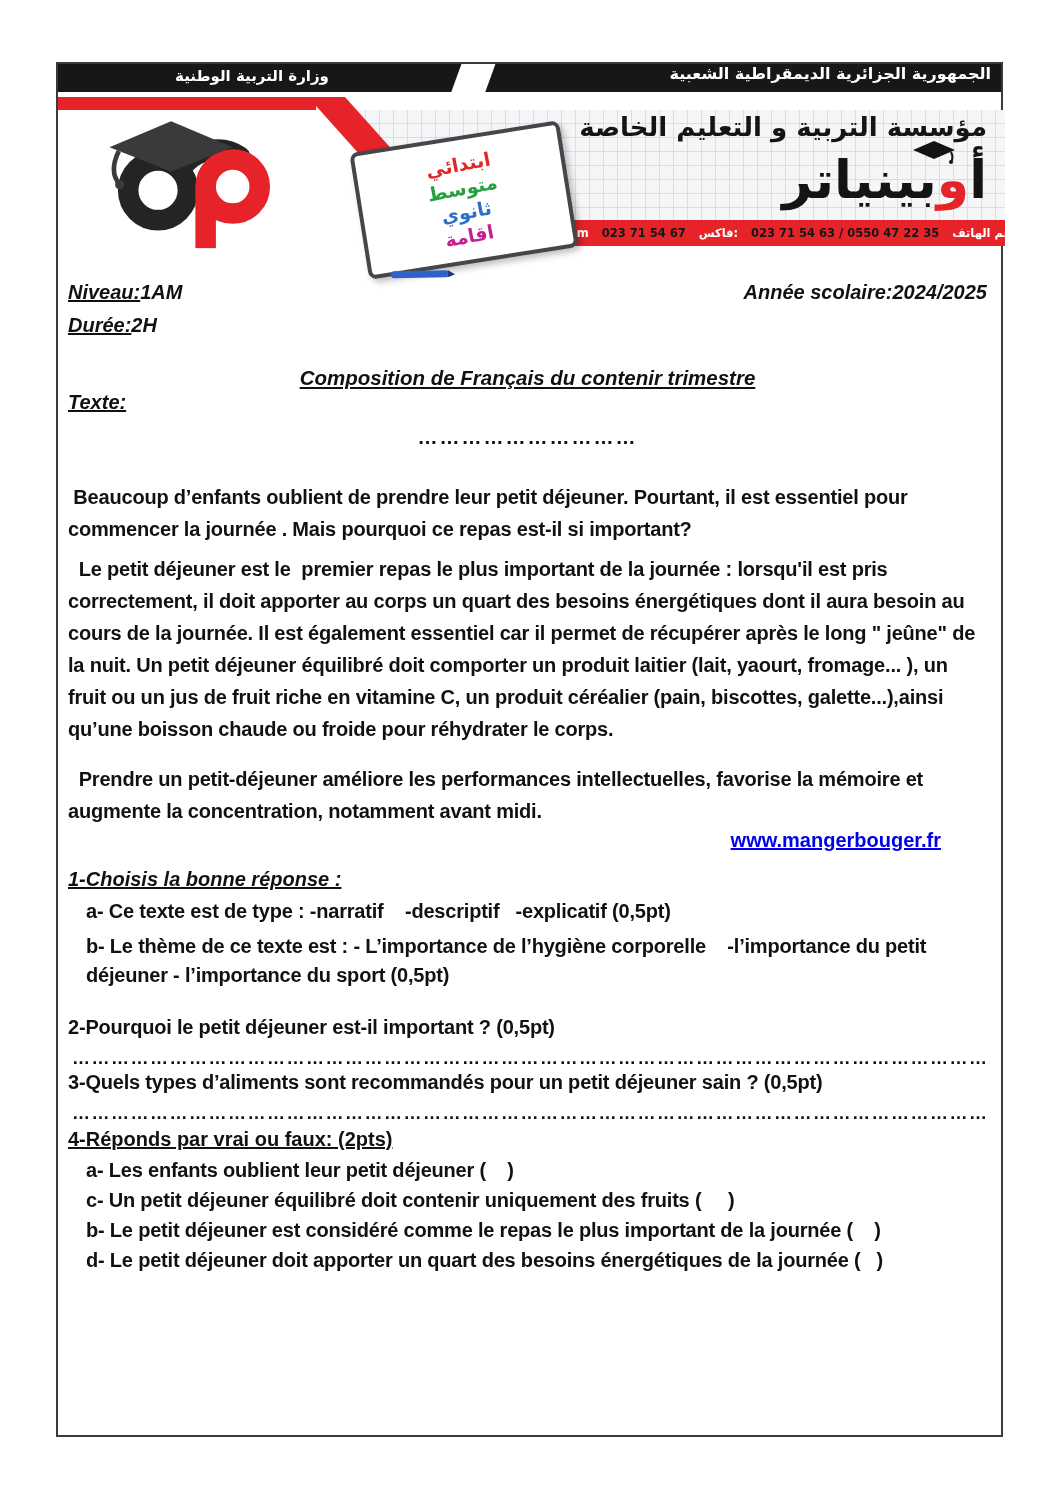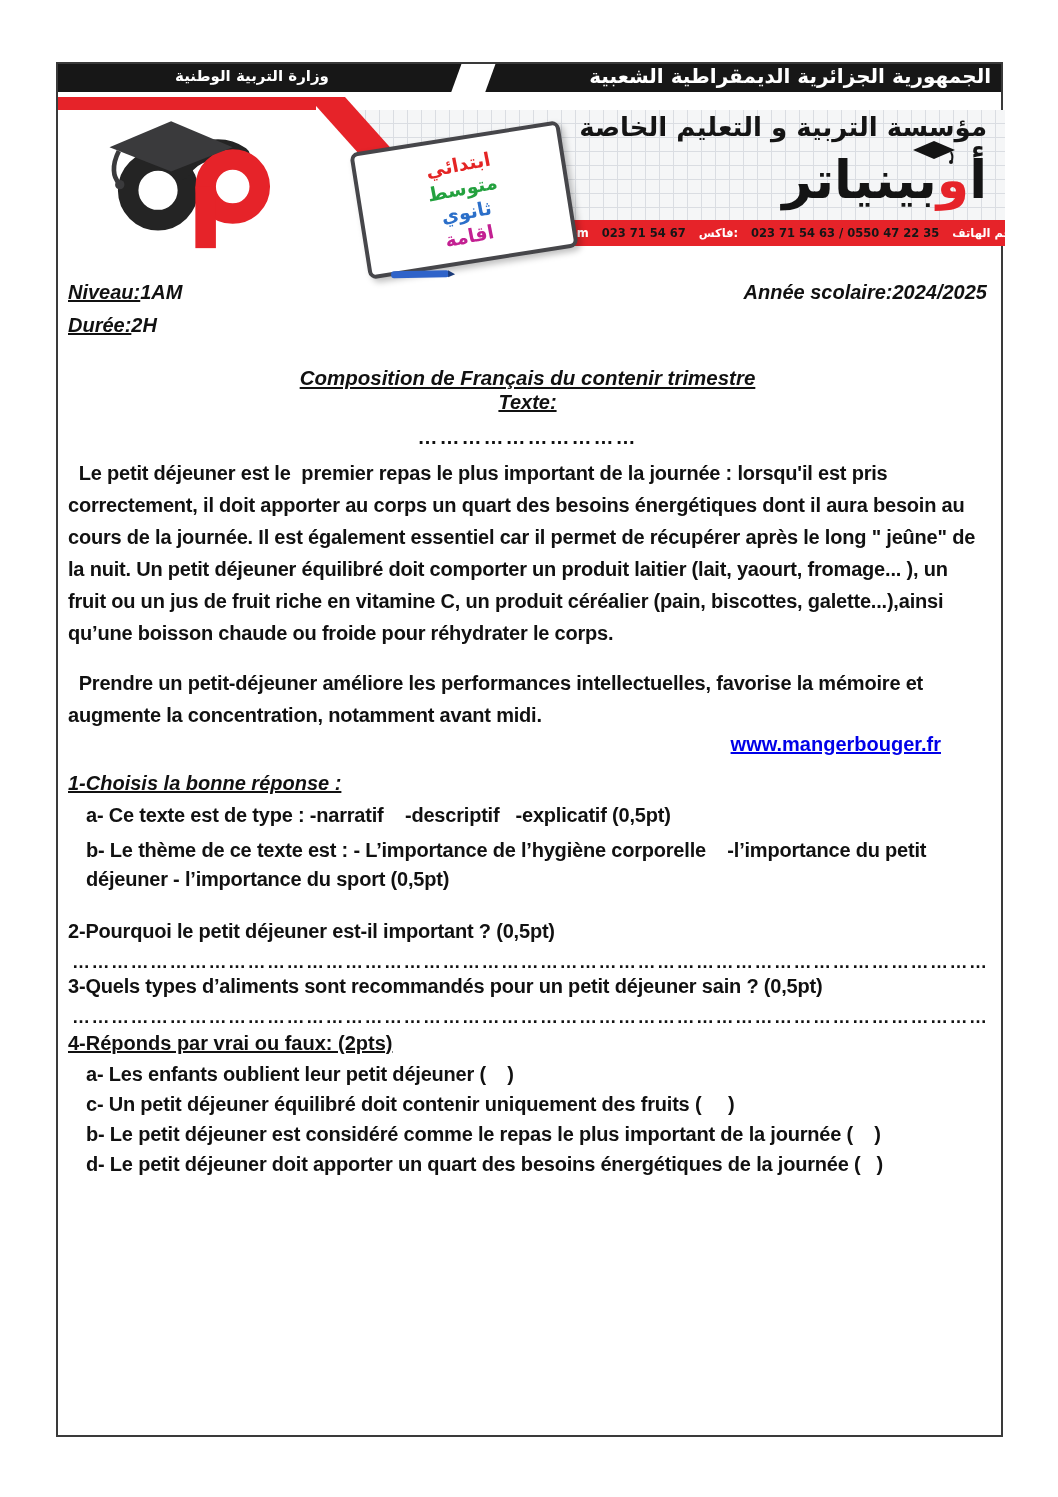--- a/index.html
+++ b/index.html
@@ -8,21 +8,21 @@
           font-family:"Liberation Sans", sans-serif; color:#111; overflow:hidden; }
   .doc-box { position:absolute; left:56px; top:62px; width:947px; height:1375px;
              border:2px solid #3a3a3a; background:#ffffff; }
 
   
   .header { position:relative; width:100%; height:182px; background:#fff; }
   .banner { position:absolute; left:0; top:0; width:100%; height:28px; background:#171717; overflow:hidden; }
   .banner-left { position:absolute; left:0; top:3px; width:388px; text-align:center; color:#fff;
                  font-family:"DejaVu Sans", sans-serif; font-size:15px; font-weight:bold; letter-spacing:6px; direction:rtl; }
   .banner-right { position:absolute; right:10px; top:0px; color:#fff; font-family:"DejaVu Sans", sans-serif;
-                  font-size:20px; font-weight:bold; direction:rtl; }
+                  font-size:16px; font-weight:bold; direction:rtl; }
   .banner-slash { position:absolute; left:398px; top:-3px; width:34px; height:36px; background:#fff; transform:skewX(-20deg); }
 
   .grid-paper { position:absolute; left:265px; top:46px; width:682px; height:112px;
     background-color:#f5f6f7;
     background-image:
       repeating-linear-gradient(0deg,#dadde2 0 1px,transparent 1px 14px),
       repeating-linear-gradient(90deg,#dadde2 0 1px,transparent 1px 14px);
     clip-path:polygon(0 0,100% 0,100% 100%,95px 100%); }
 
   .red-shapes { position:absolute; left:0; top:0; width:947px; height:182px; pointer-events:none; }
@@ -55,21 +55,21 @@
   .mini-cap { position:absolute; right:30px; top:-12px; width:46px; height:26px; }
 
   
   .doc-body { position:relative; padding:0 14px 0 10px; }
   .u { text-decoration:underline; }
 
   .meta-row { margin-top:30px; display:flex; justify-content:space-between; align-items:flex-start;
               font-size:20px; font-weight:bold; font-style:italic; line-height:33px; }
   .title-row { margin-top:24px; text-align:center; font-size:20.5px; font-weight:bold; font-style:italic; }
   .title-row span { text-decoration:underline; }
-  .texte-label { margin-top:1px; font-size:20px; font-weight:bold; font-style:italic; text-decoration:underline;text-align:center; }
+  .texte-label { margin-top:1px; font-size:20px; font-weight:bold; font-style:italic; text-decoration:underline; }
   .dots-center { margin-top:12px; text-align:center; font-weight:bold; font-size:20px; letter-spacing:2px;
                  white-space:nowrap; overflow:hidden; }
 
   .para { font-size:20px; font-weight:bold; letter-spacing:-0.2px; line-height:32px; white-space:pre-wrap; }
   .p1 { margin-top:32px; }
   .p2 { margin-top:8px; }
   .p3 { margin-top:18px; }
   .link-row { margin-top:2px; text-align:right; padding-right:46px; }
   .weblink { color:#0000e8; font-size:20px; font-weight:bold; text-decoration:underline; cursor:pointer; }
 
@@ -157,20 +157,21 @@
         </div>
         <div>Année scolaire:2024/2025</div>
       </div>
 
       <div class="title-row"><span>Composition de Français du contenir trimestre</span></div>
 
       <div class="texte-label">Texte:</div>
 
       <div class="dots-center">…………………………</div>
 
+      <p class="para p1"> Beaucoup d’enfants oublient de prendre leur petit déjeuner. Pourtant, il est essentiel pour commencer la journée . Mais pourquoi ce repas est-il si important?</p>
       <p class="para p2">  Le petit déjeuner est le  premier repas le plus important de la journée : lorsqu'il est pris correctement, il doit apporter au corps un quart des besoins énergétiques dont il aura besoin au cours de la journée. Il est également essentiel car il permet de récupérer après le long " jeûne" de la nuit. Un petit déjeuner équilibré doit comporter un produit laitier (lait, yaourt, fromage... ), un fruit ou un jus de fruit riche en vitamine C, un produit céréalier (pain, biscottes, galette...),ainsi qu’une boisson chaude ou froide pour réhydrater le corps.</p>
       <p class="para p3">  Prendre un petit-déjeuner améliore les performances intellectuelles, favorise la mémoire et augmente la concentration, notamment avant midi.</p>
 
       <div class="link-row">
         <a class="weblink">www.mangerbouger.fr</a>
       </div>
 
 
       <div class="q1-label"><span>1-Choisis la bonne réponse :</span></div>
       <div class="q-item">a- Ce texte est de type : -narratif    -descriptif   -explicatif (0,5pt)</div>

